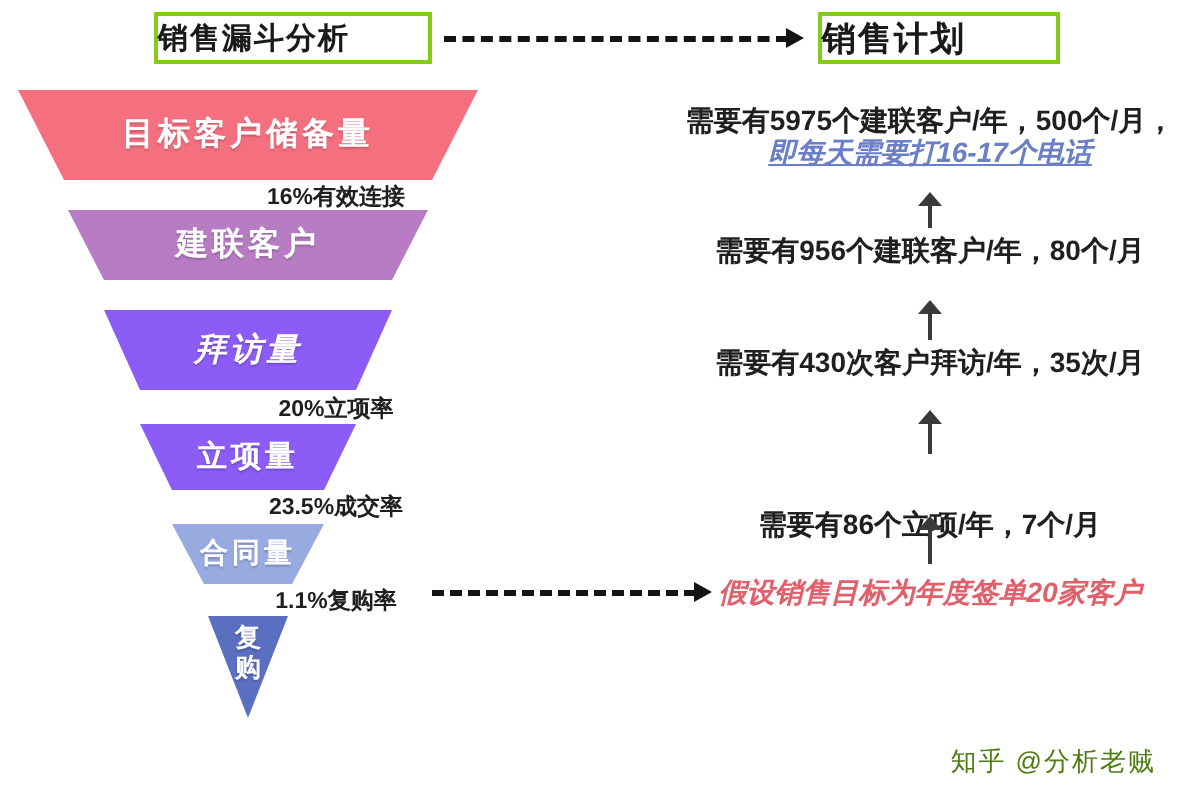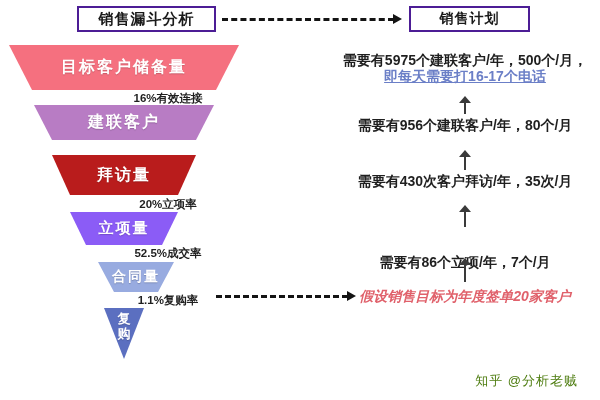--- a/index.html
+++ b/index.html
@@ -16,42 +16,41 @@
     width: 600px;
     height: 400px;
     background: #ffffff;
     overflow: hidden;
   }
 
   
   .title-box {
     position: absolute;
     box-sizing: border-box;
-    border: 2px solid #4c1d95;
+    border: 2px solid #84cc16;
     background: #ffffff;
     display: flex;
     align-items: center;
-    justify-content: center;
     font-weight: bold;
     color: #1a1a1a;
     letter-spacing: 1px;
   }
   #title-left {
     left: 77px;
     top: 6px;
     width: 139px;
     height: 26px;
     font-size: 15px;
   }
   #title-right {
     left: 409px;
     top: 6px;
     width: 121px;
     height: 26px;
-    font-size: 14px;
+    font-size: 17px;
   }
 
   
   .dashed-arrow {
     position: absolute;
     display: flex;
     align-items: center;
   }
   .dashed-arrow .dline {
     height: 0;
@@ -114,20 +113,21 @@
     text-align: center;
     font-size: 14px;
     font-weight: bold;
     color: #1f1f1f;
     line-height: 16px;
     letter-spacing: 0px;
   }
   .plan-text .hl {
     color: #6b7fc7;
     text-decoration: underline;
+    font-style: italic;
   }
   .plan-text.accent {
     color: #e0616b;
   }
 
   
   .up-arrow {
     position: absolute;
     width: 14px;
   }
@@ -178,36 +178,36 @@
     <span>销售计划</span>
   </div>
 
   <div id="funnel">
       <div class="stage" style="left: 34px; top: 65px; width: 180px; height: 35px; background: rgb(184, 124, 196); font-size: 16px; clip-path: polygon(0% 0%, 100% 0%, 90% 100%, 10% 100%);">
         <span>建联客户</span>
       </div>
       <div class="stage" style="left: 9px; top: 5px; width: 230px; height: 45px; background: rgb(245, 112, 127); font-size: 16px; clip-path: polygon(0% 0%, 100% 0%, 90% 100%, 10% 100%);">
         <span>目标客户储备量</span>
       </div>
-      <div class="stage" style="left: 52px; top: 115px; width: 144px; height: 40px; background: #b91c1c; font-size: 16px; clip-path: polygon(0% 0%, 100% 0%, 87.5% 100%, 12.5% 100%);">
+      <div class="stage" style="left: 52px; top: 115px; width: 144px; height: 40px; background: #8b5cf6; font-size: 16px; clip-path: polygon(0% 0%, 100% 0%, 87.5% 100%, 12.5% 100%); font-style: italic;">
         <span>拜访量</span>
       </div>
       <div class="stage" style="left: 70px; top: 172px; width: 108px; height: 33px; background: #8b5cf6; font-size: 15px; clip-path: polygon(0% 0%, 100% 0%, 85.19% 100%, 14.81% 100%);">
         <span>立项量</span>
       </div>
-      <div class="stage" style="left: 98px; top: 222px; width: 76px; height: 30px; background: rgb(152, 171, 224); font-size: 14px; clip-path: polygon(0% 0%, 100% 0%, 78.95% 100%, 21.05% 100%);">
+      <div class="stage" style="left: 86px; top: 222px; width: 76px; height: 30px; background: rgb(152, 171, 224); font-size: 14px; clip-path: polygon(0% 0%, 100% 0%, 78.95% 100%, 21.05% 100%);">
         <span>合同量</span>
       </div>
       <div class="stage" style="left: 104px; top: 268px; width: 40px; height: 48px; background: rgb(91, 111, 192); font-size: 13px; clip-path: polygon(0% 0%, 100% 0%, 50% 100%, 50% 100%); flex-direction: column; justify-content: flex-start; padding-top: 3px; letter-spacing: 0px; line-height: 15px;">
         <span>复</span>
         <span>购</span>
       </div>
       <div class="rate" style="top: 51px; left: 0px; width: 248px;">16%有效连接</div>
       <div class="rate" style="top: 157px; left: 0px; width: 248px;">20%立项率</div>
-      <div class="rate" style="top: 206px; left: 0px; width: 248px;">52.5%成交率</div>
+      <div class="rate" style="top: 206px; left: 0px; width: 248px;">23.5%成交率</div>
       <div class="rate" style="top: 253px; left: 0px; width: 248px;">1.1%复购率</div>
     </div>
 
   <div class="dashed-arrow" id="arrow-bottom">
     <span class="dline"></span>
     <span class="dhead"></span>
   </div>
 
   <div id="plan-column">
       <div class="plan-text" style="left: 330px; top: 52px; width: 270px;">

